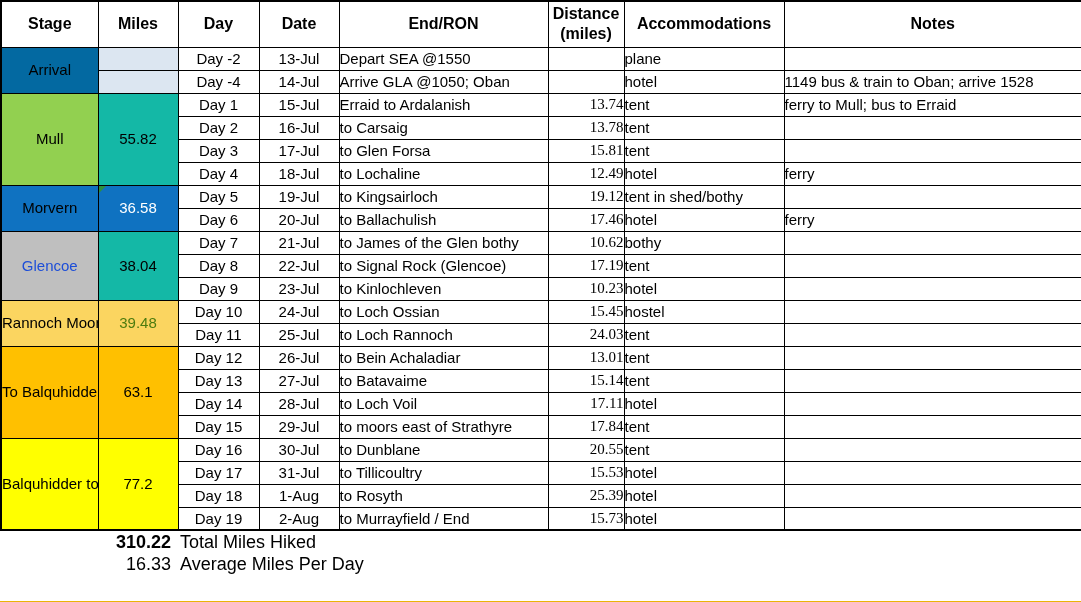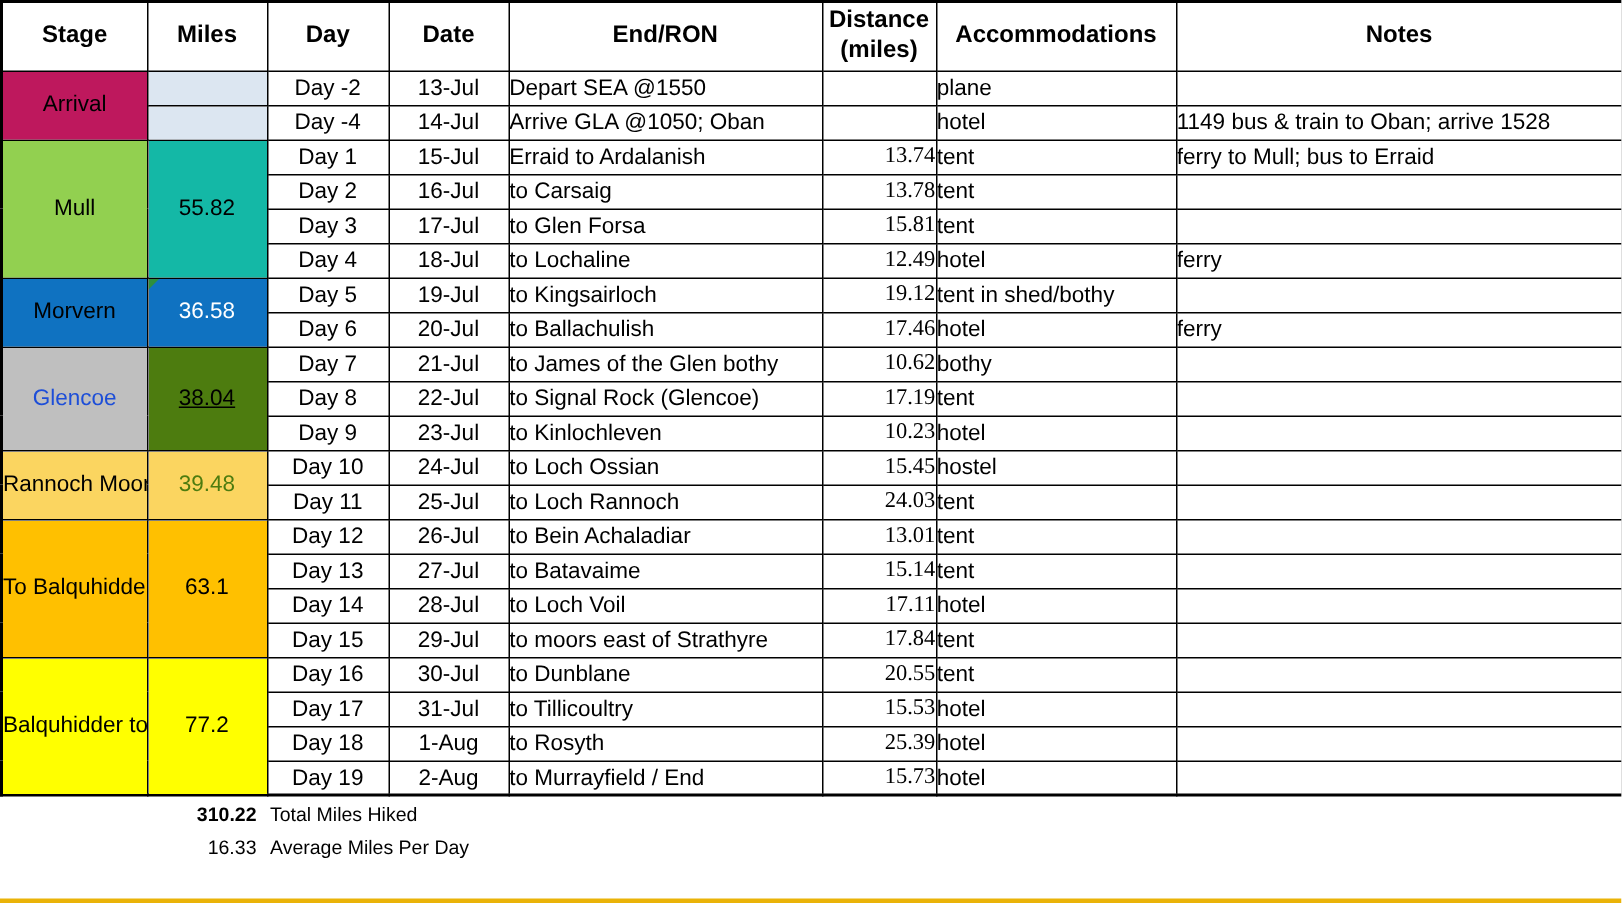--- a/index.html
+++ b/index.html
@@ -3,21 +3,21 @@
 <meta charset="utf-8">
 <style>
   html,body { margin:0; padding:0; background:#fff; }
   .page {
     position:relative;
     width:1081px; height:602px;
     box-sizing:border-box;
     font-family:"Liberation Sans", sans-serif;
     color:#000;
     background:#fff;
-    border-bottom:3px solid #eab308;
+    border-bottom:1px solid #eab308;
     overflow:hidden;
   }
   table.itin {
     border-collapse:collapse;
     table-layout:fixed;
     width:1081px;
     border:2px solid #000;
   }
   table.itin th, table.itin td {
     border:1px solid #000;
@@ -53,21 +53,21 @@
     border-top:7px solid #2e8f3c;
     border-right:7px solid transparent;
   }
   .footer {
     width:1081px;
   }
   .footer-row {
     display:flex;
     align-items:center;
     height:22px;
-    font-size:13px;
+    font-size:18px;
   }
   .f-val { display:inline-block; width:171px; text-align:right; }
   .f-val.bold { font-weight:bold; }
   .f-label { margin-left:9px; }
 </style>
 </head>
 <body>
 
 <div class="page">
   <table class="itin">
@@ -87,21 +87,21 @@
       <th>Miles</th>
       <th>Day</th>
       <th>Date</th>
       <th>End/RON</th>
       <th>Distance (miles)</th>
       <th>Accommodations</th>
       <th>Notes</th>
     </tr>
 
     <tr>
-      <td class="stage" rowspan="2" style="background-color: #be185d; color: rgb(0, 0, 0);">Arrival</td>
+      <td class="stage" rowspan="2" style="background-color: #0369a1; color: rgb(0, 0, 0);">Arrival</td>
       <td class="miles" style="background-color: rgb(220, 230, 241);"></td>
       <td class="c-day">Day -2</td>
       <td class="c-date">13-Jul</td>
       <td class="c-end">Depart SEA @1550</td>
       <td class="c-dist"></td>
       <td class="c-acc">plane</td>
       <td class="c-notes"></td>
     </tr>
     <tr>
       <td class="miles" style="background-color: rgb(220, 230, 241);"></td>
@@ -165,21 +165,21 @@
       <td class="c-day">Day 6</td>
       <td class="c-date">20-Jul</td>
       <td class="c-end">to Ballachulish</td>
       <td class="c-dist">17.46</td>
       <td class="c-acc">hotel</td>
       <td class="c-notes">ferry</td>
     </tr>
 
     <tr>
       <td class="stage" rowspan="3" style="background-color: rgb(191, 191, 191); color: #1d4ed8;">Glencoe</td>
-      <td class="miles" rowspan="3" style="background-color: #4d7c0f; color: rgb(0, 0, 0); text-decoration: underline;">38.04</td>
+      <td class="miles" rowspan="3" style="background-color: #14b8a6; color: rgb(0, 0, 0);">38.04</td>
       <td class="c-day">Day 7</td>
       <td class="c-date">21-Jul</td>
       <td class="c-end">to James of the Glen bothy</td>
       <td class="c-dist">10.62</td>
       <td class="c-acc">bothy</td>
       <td class="c-notes"></td>
     </tr>
     <tr>
       <td class="c-day">Day 8</td>
       <td class="c-date">22-Jul</td>

